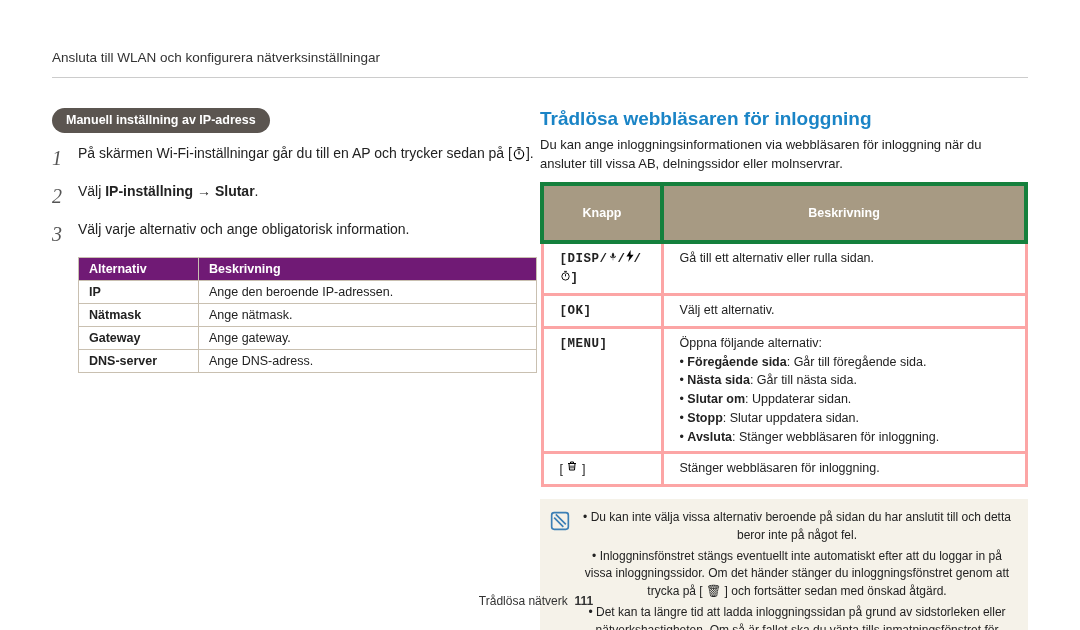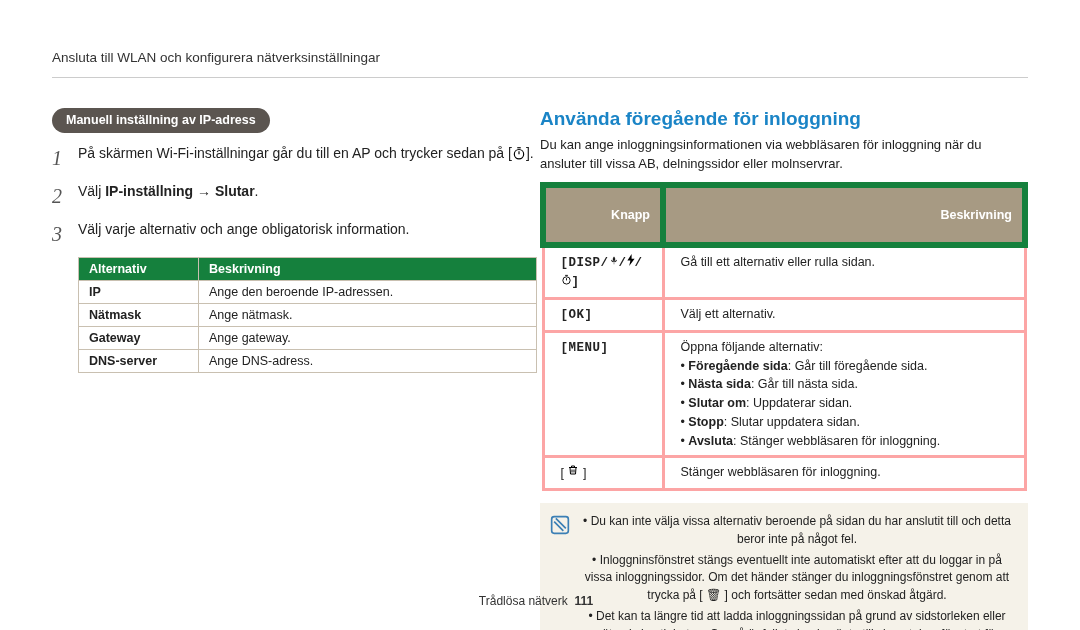--- a/index.html
+++ b/index.html
@@ -57,21 +57,21 @@
     vertical-align: -2px;
   }
   table.datatable {
     width: 94%;
     border-collapse: collapse;
     font-size: 12.5px;
     margin-top: 6px;
     margin-left: 26px;
   }
   table.datatable th {
-    background: #15803d;
+    background: #701a75;
     color: #fff;
     text-align: left;
     font-weight: bold;
     padding: 4px 10px;
     border: 1px solid #c9c0b1;
   }
   table.datatable td {
     border: 1px solid #c9c0b1;
     padding: 4px 10px;
     vertical-align: top;
@@ -89,24 +89,24 @@
     margin-bottom: 8px;
   }
   table.keytable {
     width: 100%;
     border-collapse: collapse;
     font-size: 12.5px;
   }
   table.keytable th {
     background: #a79a83;
     color: #fff;
-    text-align: right;
+    text-align: center;
     font-weight: bold;
     padding: 20px 10px;
-    border: 6px solid #15803d;
+    border: 4px solid #15803d;
   }
   table.keytable td {
     border: 3px solid #fca5a5;
     padding: 5px 16px;
     vertical-align: top;
     line-height: 1.5;
   }
   table.keytable td:first-child { width: 120px; }
   .btnlabel {
     font-family: 'Courier New', monospace;
@@ -198,21 +198,21 @@
             </tr>
           <tr>
               <td>DNS-server</td>
               <td>Ange DNS-adress.</td>
             </tr>
         </tbody>
       </table>
     </div>
 
     <div class="col">
-      <div class="right-title">Använda föregående för inloggning</div>
+      <div class="right-title">Trådlösa webbläsaren för inloggning</div>
       <div class="right-intro">Du kan ange inloggningsinformationen via webbläsaren för inloggning när du ansluter till vissa AB, delningssidor eller molnservrar.</div>
 
       <table class="keytable">
         <thead>
           <tr>
             <th>Knapp</th>
             <th>Beskrivning</th>
           </tr>
         </thead>
         <tbody>

